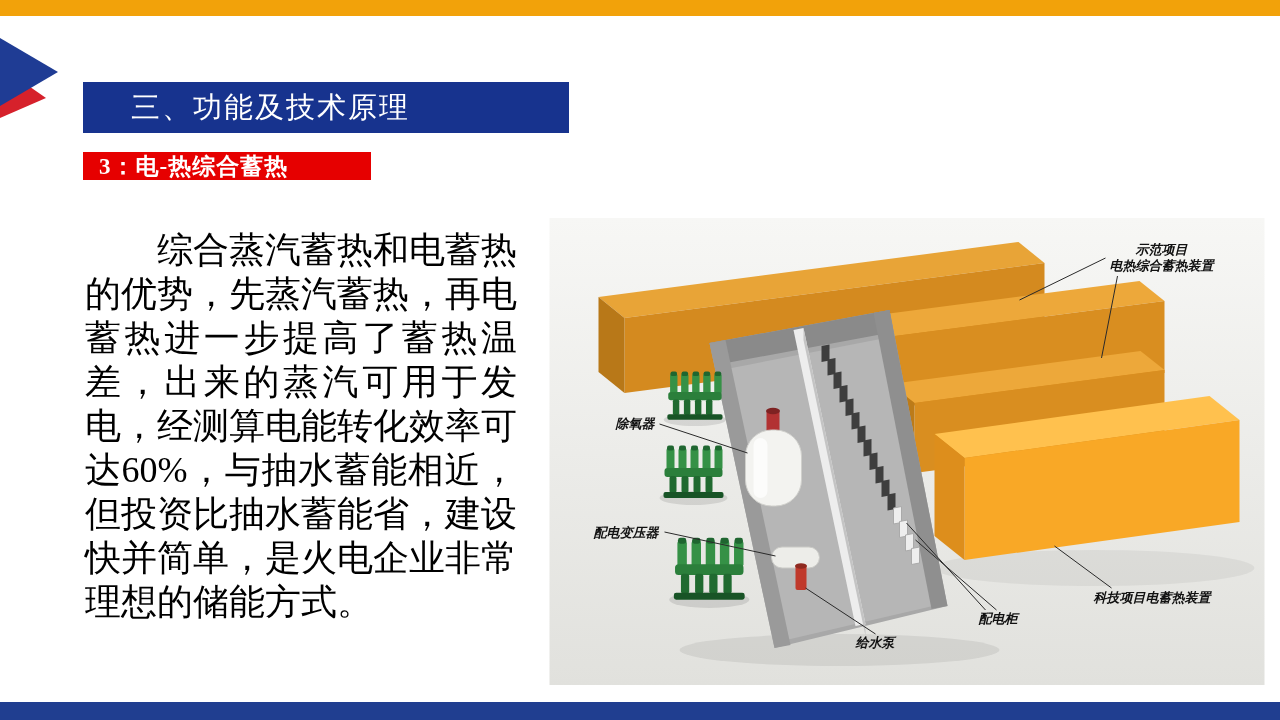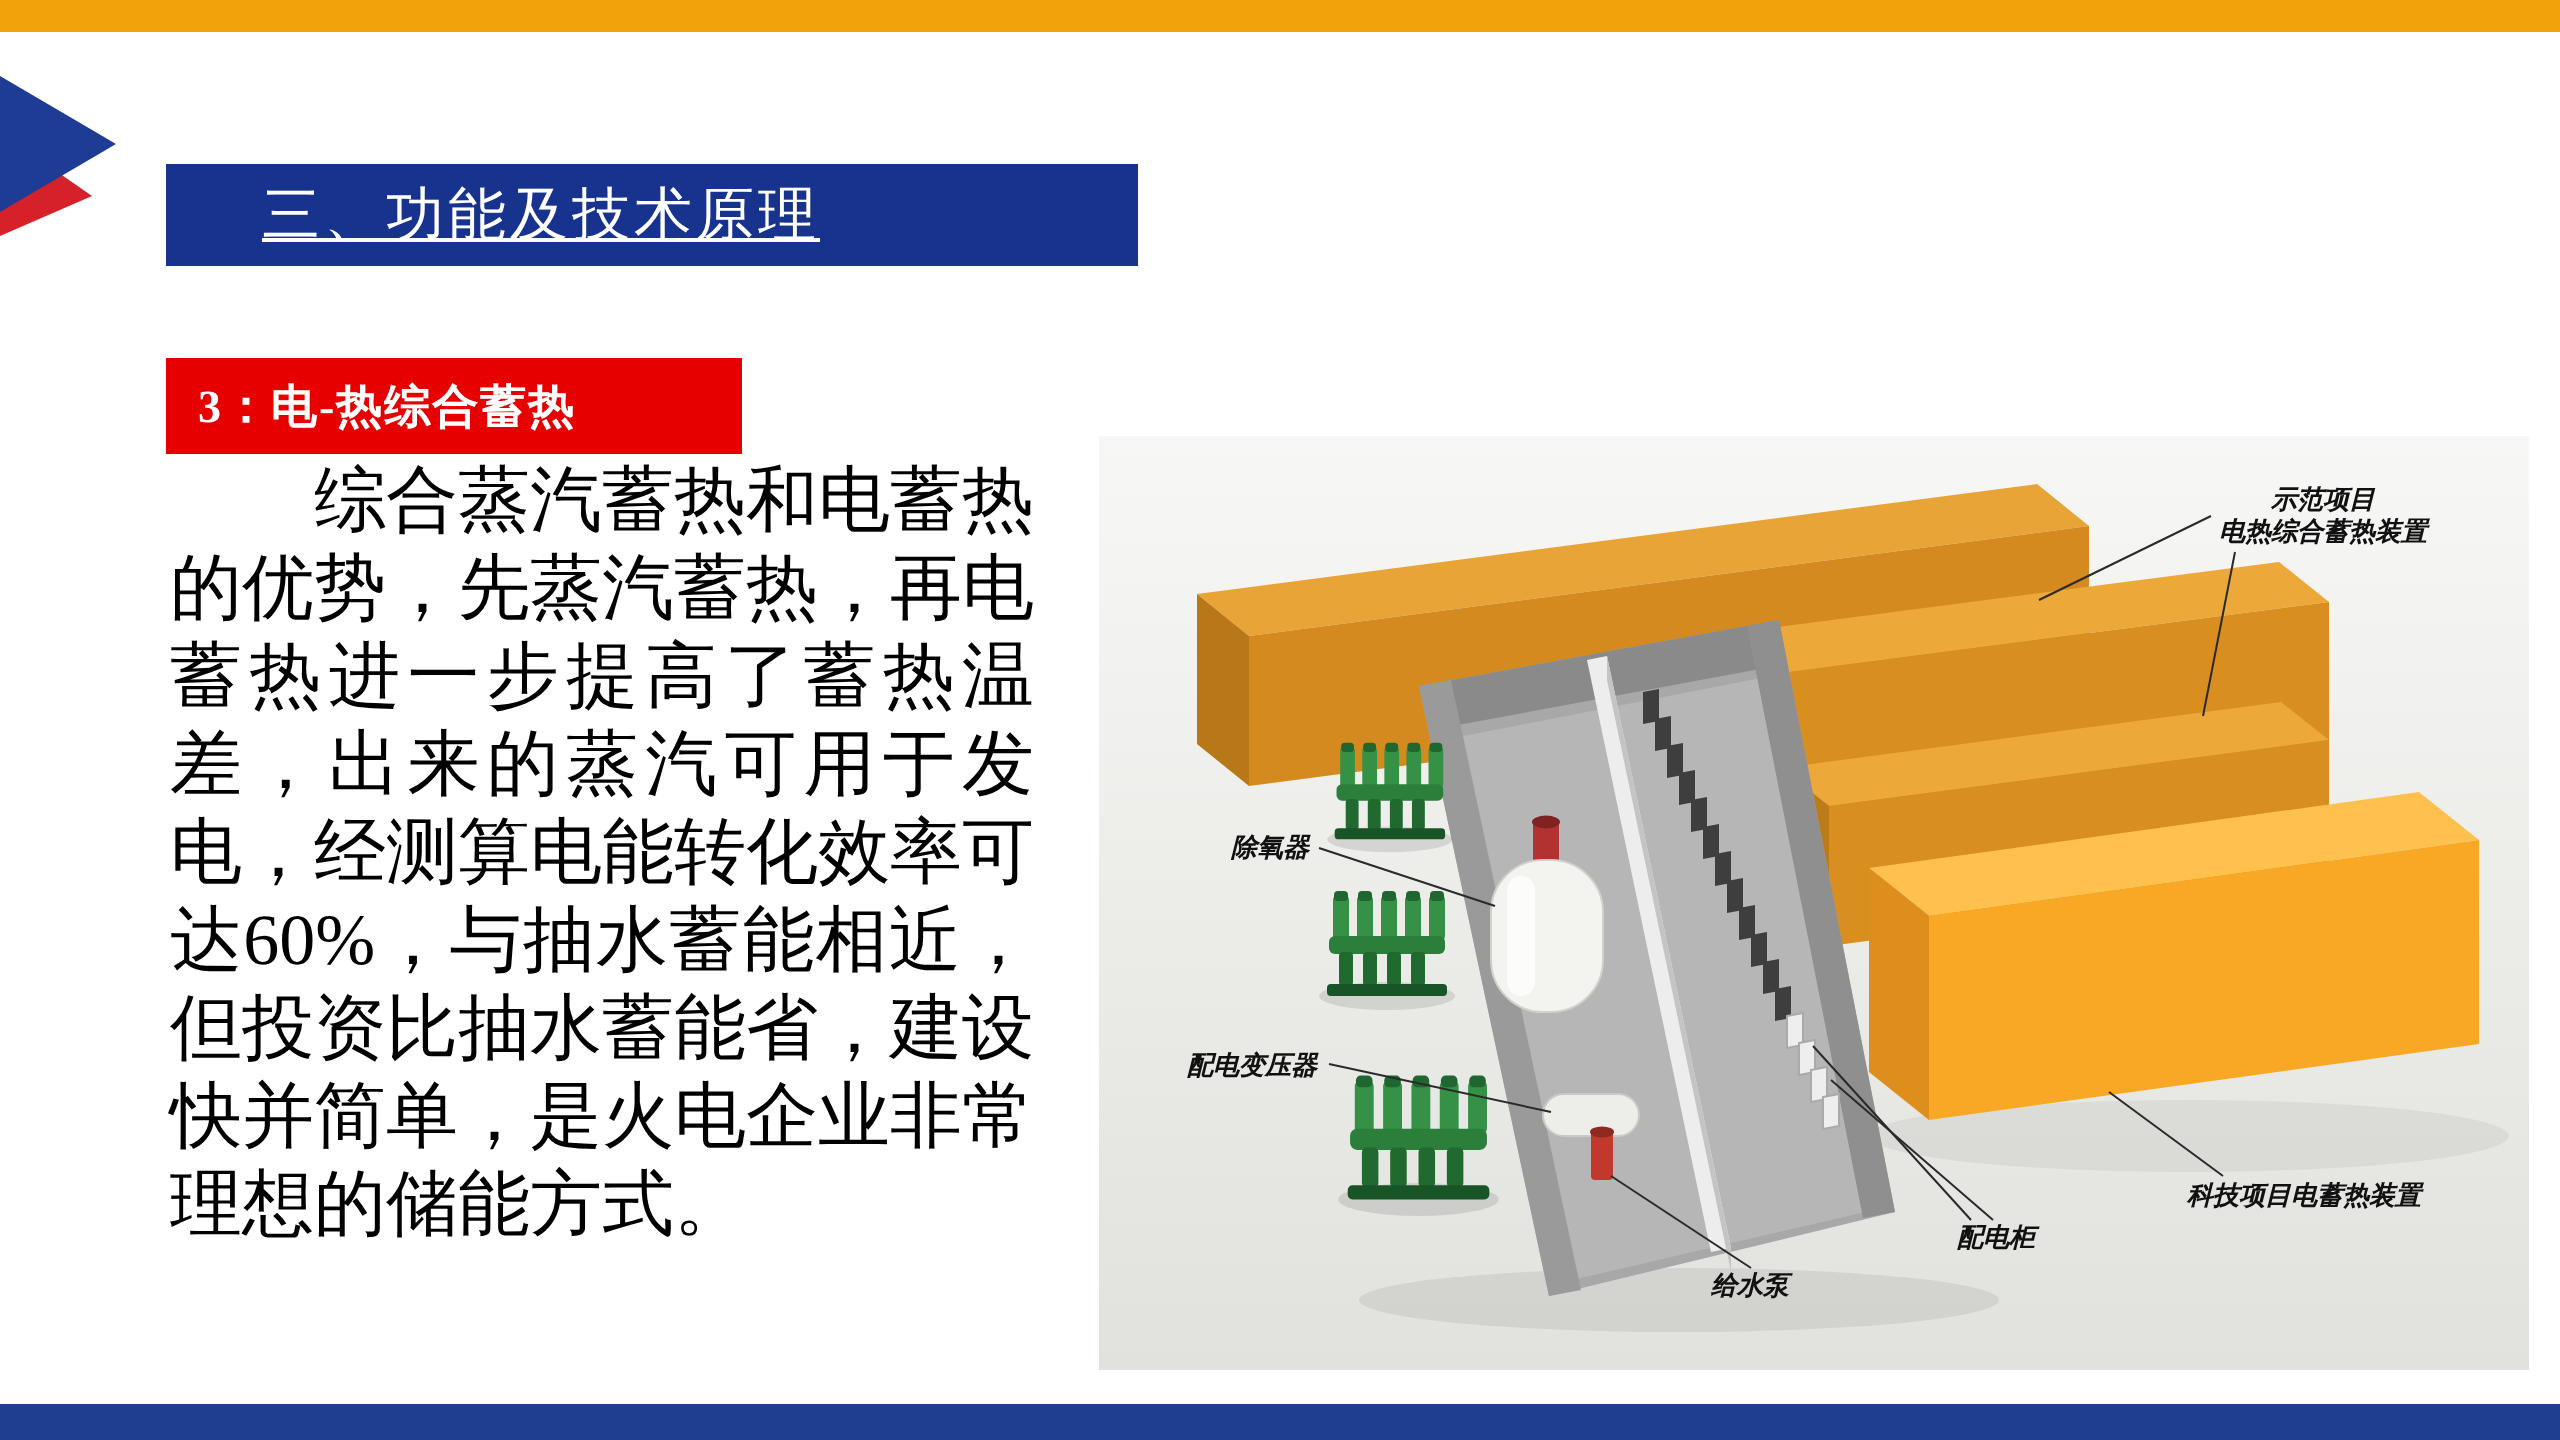--- a/index.html
+++ b/index.html
@@ -27,34 +27,32 @@
   .title-banner {
     position: absolute; left: 83px; top: 82px;
     width: 438px; height: 51px;
     background: #17338E;
     color: #ffffff;
     display: flex; align-items: center;
     padding-left: 48px;
     font-family: "Liberation Serif", serif;
     font-size: 29px;
     letter-spacing: 2px;
-    text-decoration: underline;
   }
   .badge {
     position: absolute; left: 83px; top: 152px;
-    width: 272px; height: 48px;
+    width: 272px; height: 28px;
     background: #E60000;
     color: #ffffff;
     display: flex; align-items: center;
     padding-left: 16px;
     font-family: "Liberation Serif", serif;
     font-weight: bold;
     font-size: 23px;
     letter-spacing: 1px;
-    margin-top: 27px;
   }
   .body-text {
     position: absolute; left: 85px; top: 228px;
     width: 432px;
     font-family: "Liberation Serif", serif;
     font-size: 36px;
     line-height: 44px;
     color: #000000;
     text-indent: 2em;
     text-align: justify;

